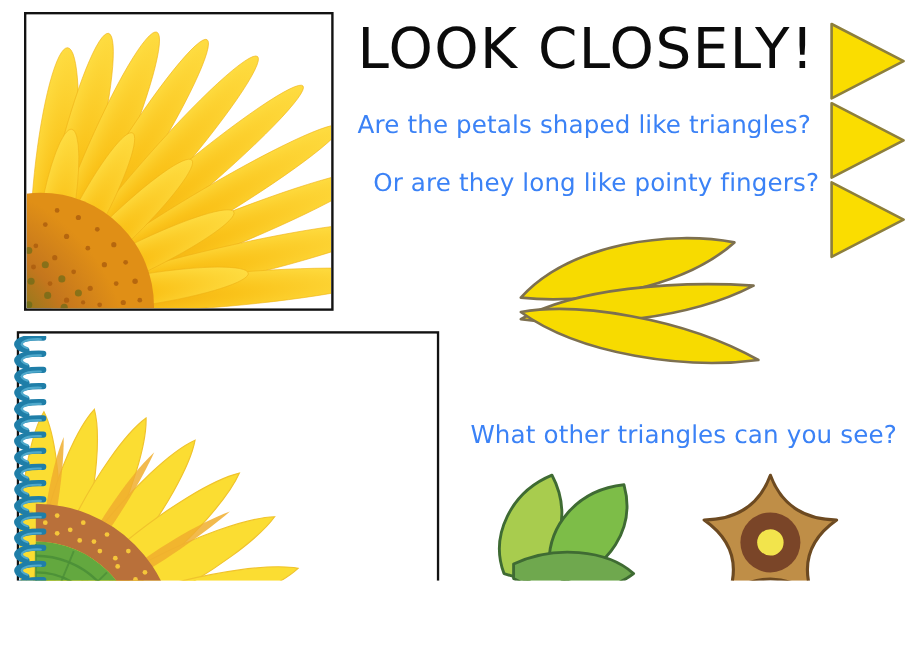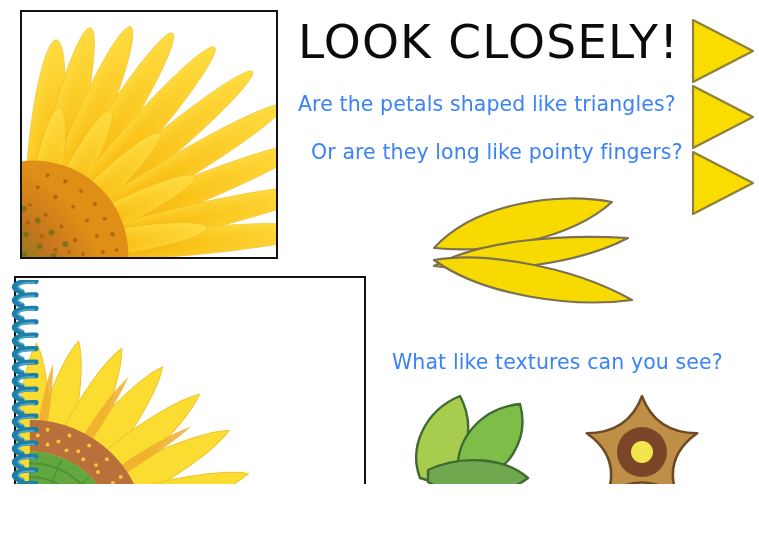--- a/index.html
+++ b/index.html
@@ -385,21 +385,21 @@
       </svg>
     </div>
   </div>
 
   <div id="headline">LOOK CLOSELY!</div>
 
   <div class="question" id="question-1">Are the petals shaped like triangles?</div>
 
   <div class="question" id="question-2">Or are they long like pointy fingers?</div>
 
-  <div class="question" id="question-3">What like textures can you see?</div>
+  <div class="question" id="question-3">What other triangles can you see?</div>
 
   <div id="triangle-stack">
     <svg viewBox="0 0 66 198">
       <g id="tri-group">
           <path d="M3,2.0 L63,33.0 L3,64.0 Z" fill="#fadd00" stroke="#8d7f3c" stroke-width="2.2" stroke-linejoin="round"></path>
           <path d="M3,68.0 L63,99.0 L3,130.0 Z" fill="#fadd00" stroke="#8d7f3c" stroke-width="2.2" stroke-linejoin="round"></path>
           <path d="M3,134.0 L63,165.0 L3,196.0 Z" fill="#fadd00" stroke="#8d7f3c" stroke-width="2.2" stroke-linejoin="round"></path>
         </g>
     </svg>
   </div>

